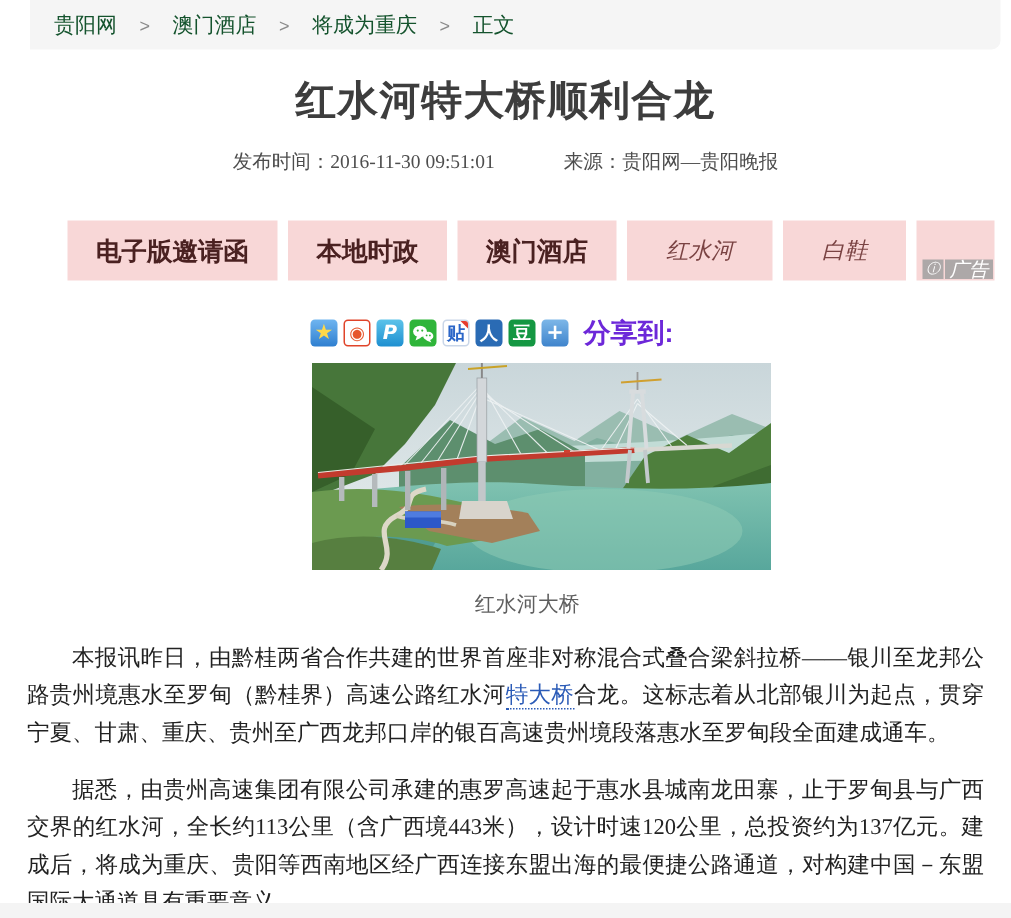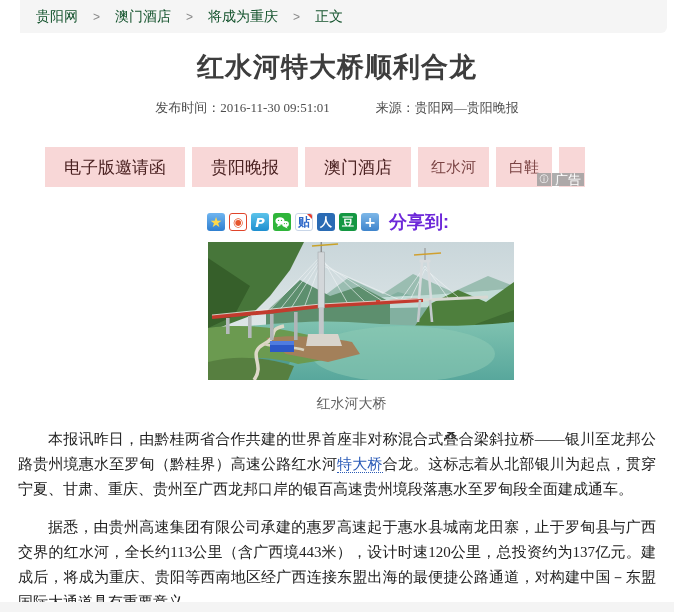--- a/index.html
+++ b/index.html
@@ -19,22 +19,22 @@
   .title { margin-top:16px; text-align:center; font-size:27px; font-weight:bold;
            color:#3d3d3d; letter-spacing:1px; line-height:36px; }
   .meta { margin-top:14px; display:flex; justify-content:center; gap:46px;
           font-size:13px; color:#4d4d4d; line-height:18px; }
 
   
   .tagrow { margin:30px 4px 0 45px; display:flex; gap:7px; height:40px; }
   .tag { background:#f8d7d7; display:flex; align-items:center; text-decoration:none;
          white-space:nowrap; cursor:pointer; }
   .tag.feat { font-family:"Liberation Sans","DejaVu Sans",sans-serif;
-              font-weight:normal; font-size:17px; color:#4a2121; padding:0 19px; }
-  .tag.reg  { font-size:15px; color:#7a4343; padding:0 13px; }
+              font-weight:bold; font-size:17px; color:#4a2121; padding:0 19px; }
+  .tag.reg  { font-size:15px; color:#7a4343; padding:0 26px;font-style:italic; }
   .tag.last { position:relative; flex:0 0 auto; }
   .adbadge { position:absolute; right:1px; bottom:1px; display:flex; gap:1px;
              font-family:"Liberation Sans",sans-serif; }
   .adbadge .ico { width:14px; height:13px; background:rgba(160,160,160,.85);
                   color:#fff; font-size:9px; line-height:13px; text-align:center; }
   .adbadge .txt { height:13px; background:rgba(160,160,160,.85); color:#fff;
                   font-size:13px; line-height:13px; padding:0 3px; }
 
   
   .sharerow { margin:26px 0 0 207px; display:flex; align-items:center; gap:4px; height:18px; }
@@ -82,21 +82,21 @@
   </div>
 
   <h1 class="title">红水河特大桥顺利合龙</h1>
   <div class="meta">
     <span>发布时间：2016-11-30 09:51:01</span>
     <span>来源：贵阳网—贵阳晚报</span>
   </div>
 
   <div class="tagrow">
     <a class="tag feat">电子版邀请函</a>
-    <a class="tag feat">贵阳晚报</a>
+    <a class="tag feat">本地时政</a>
     <a class="tag feat">澳门酒店</a>
     <a class="tag reg">红水河</a>
     <a class="tag reg">白鞋</a>
     <a class="tag reg last">
       <span class="adbadge">
         <span class="ico">ⓘ</span>
         <span class="txt">广告</span>
       </span>
     </a>
   </div>

